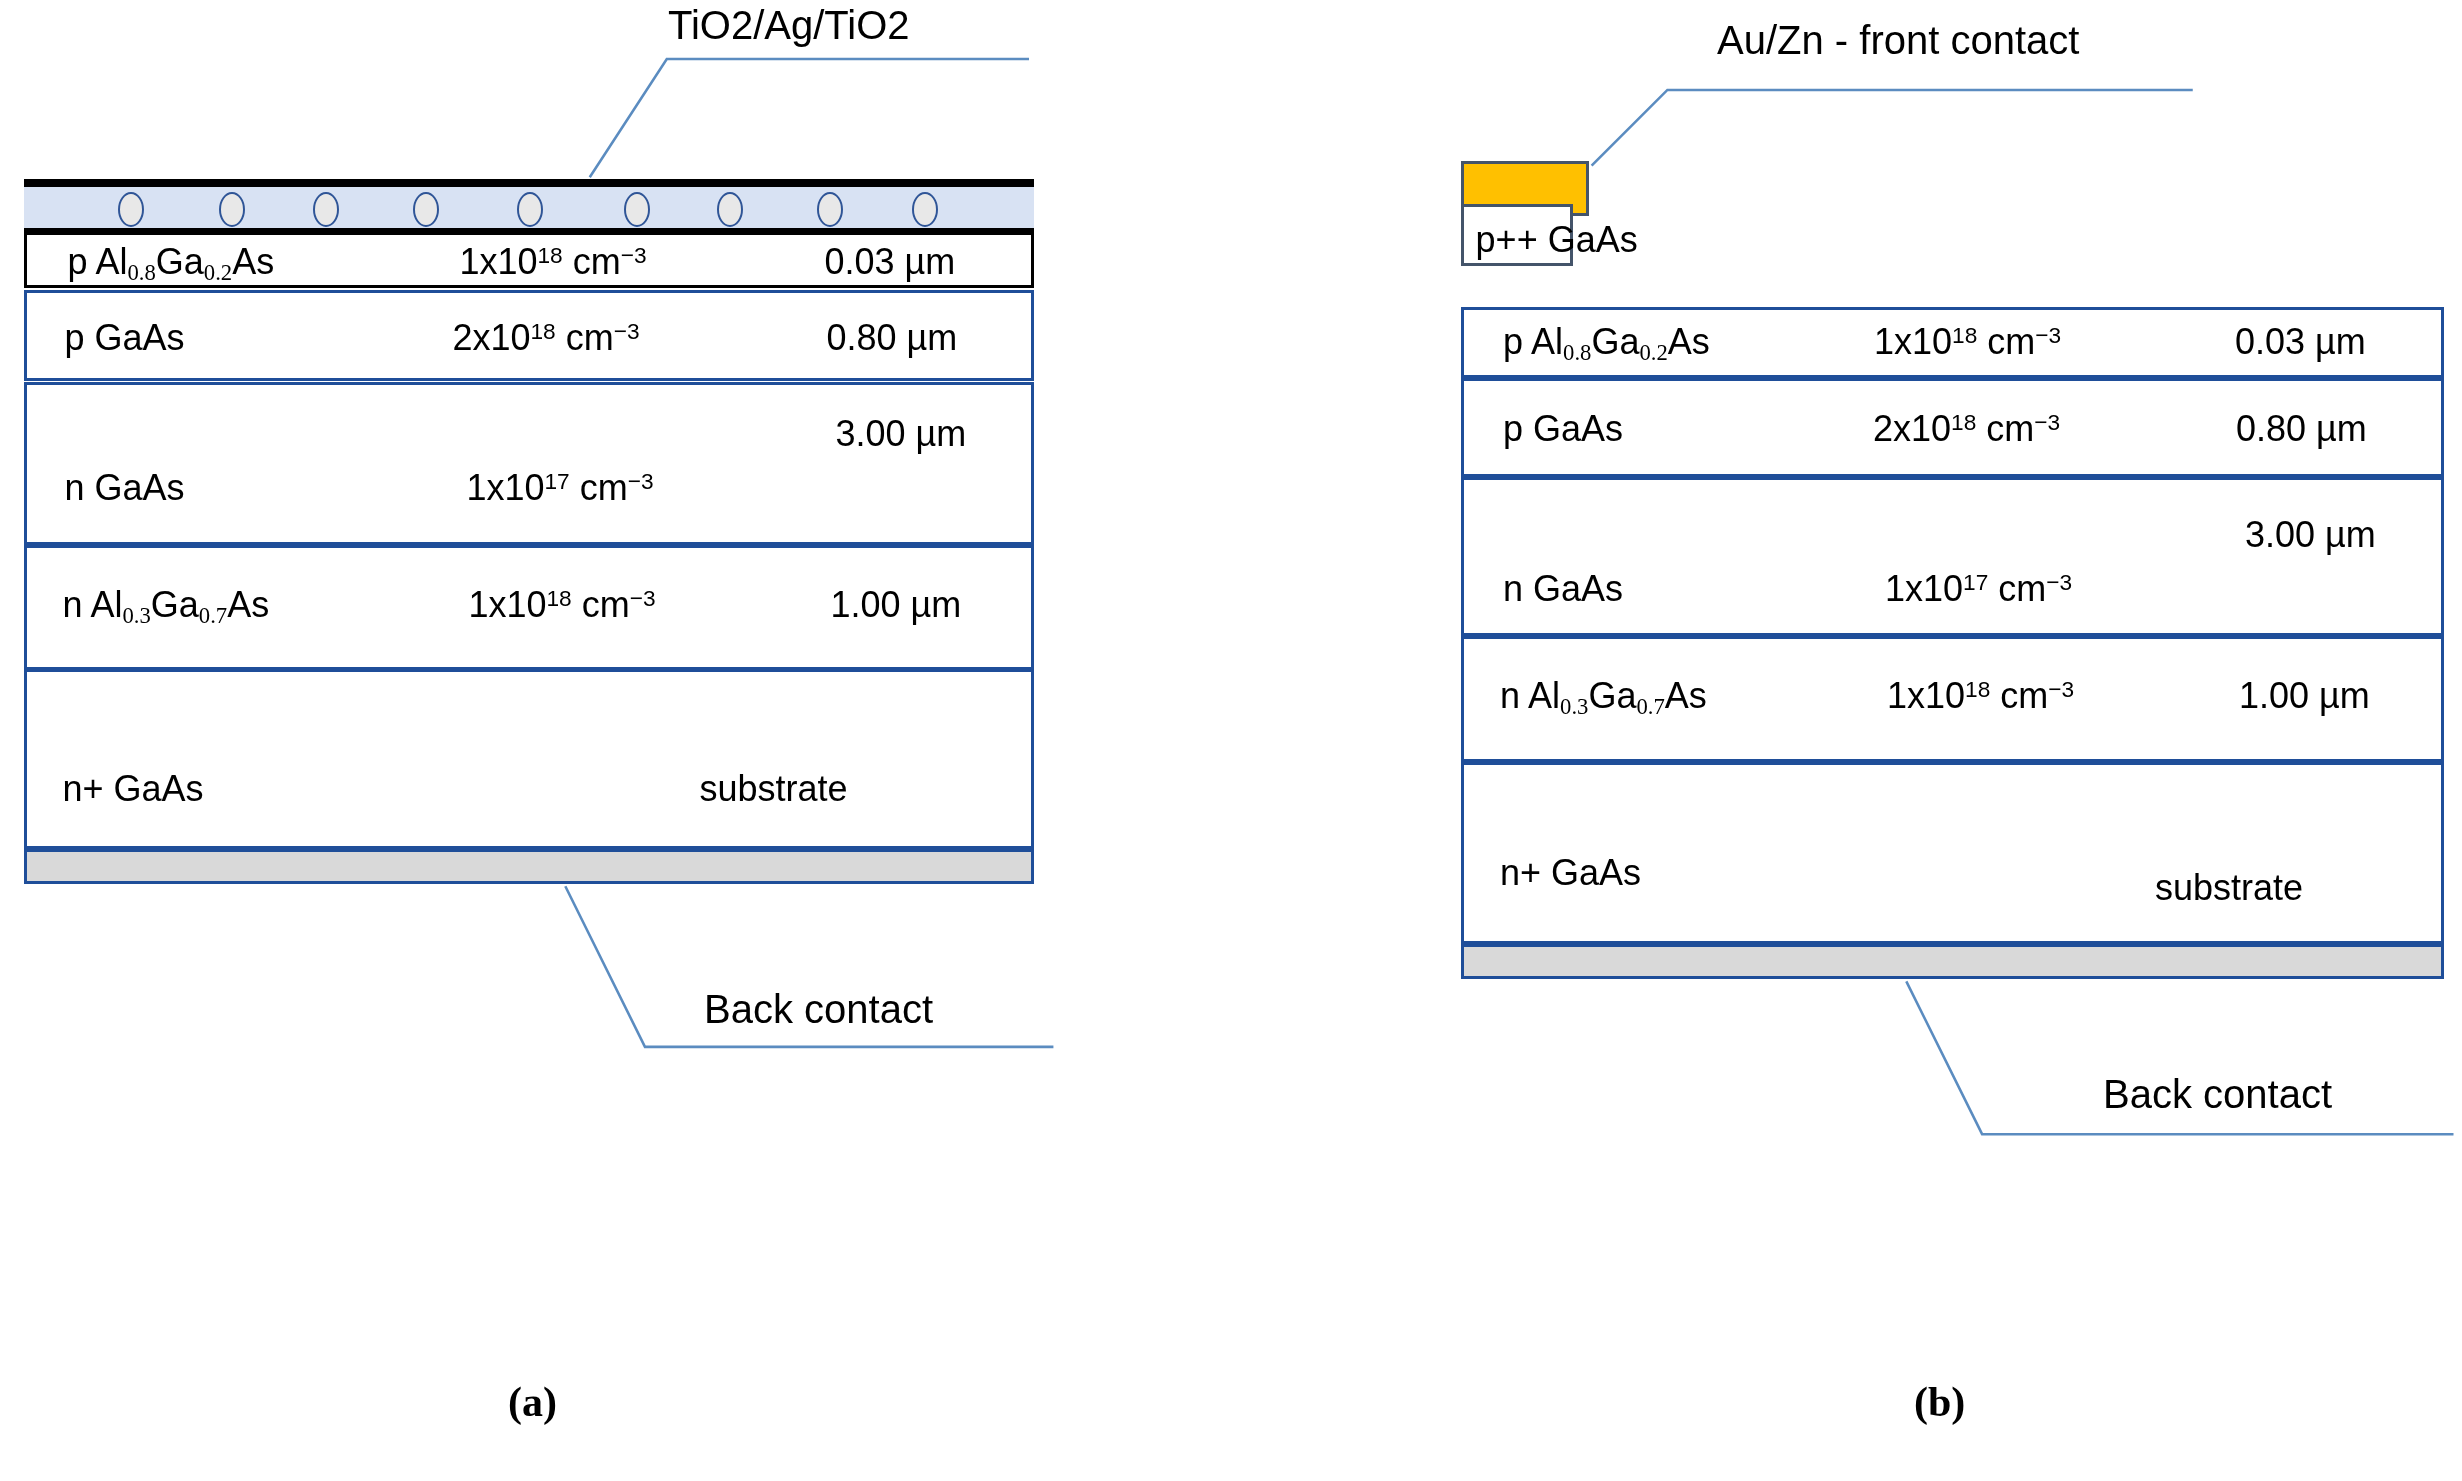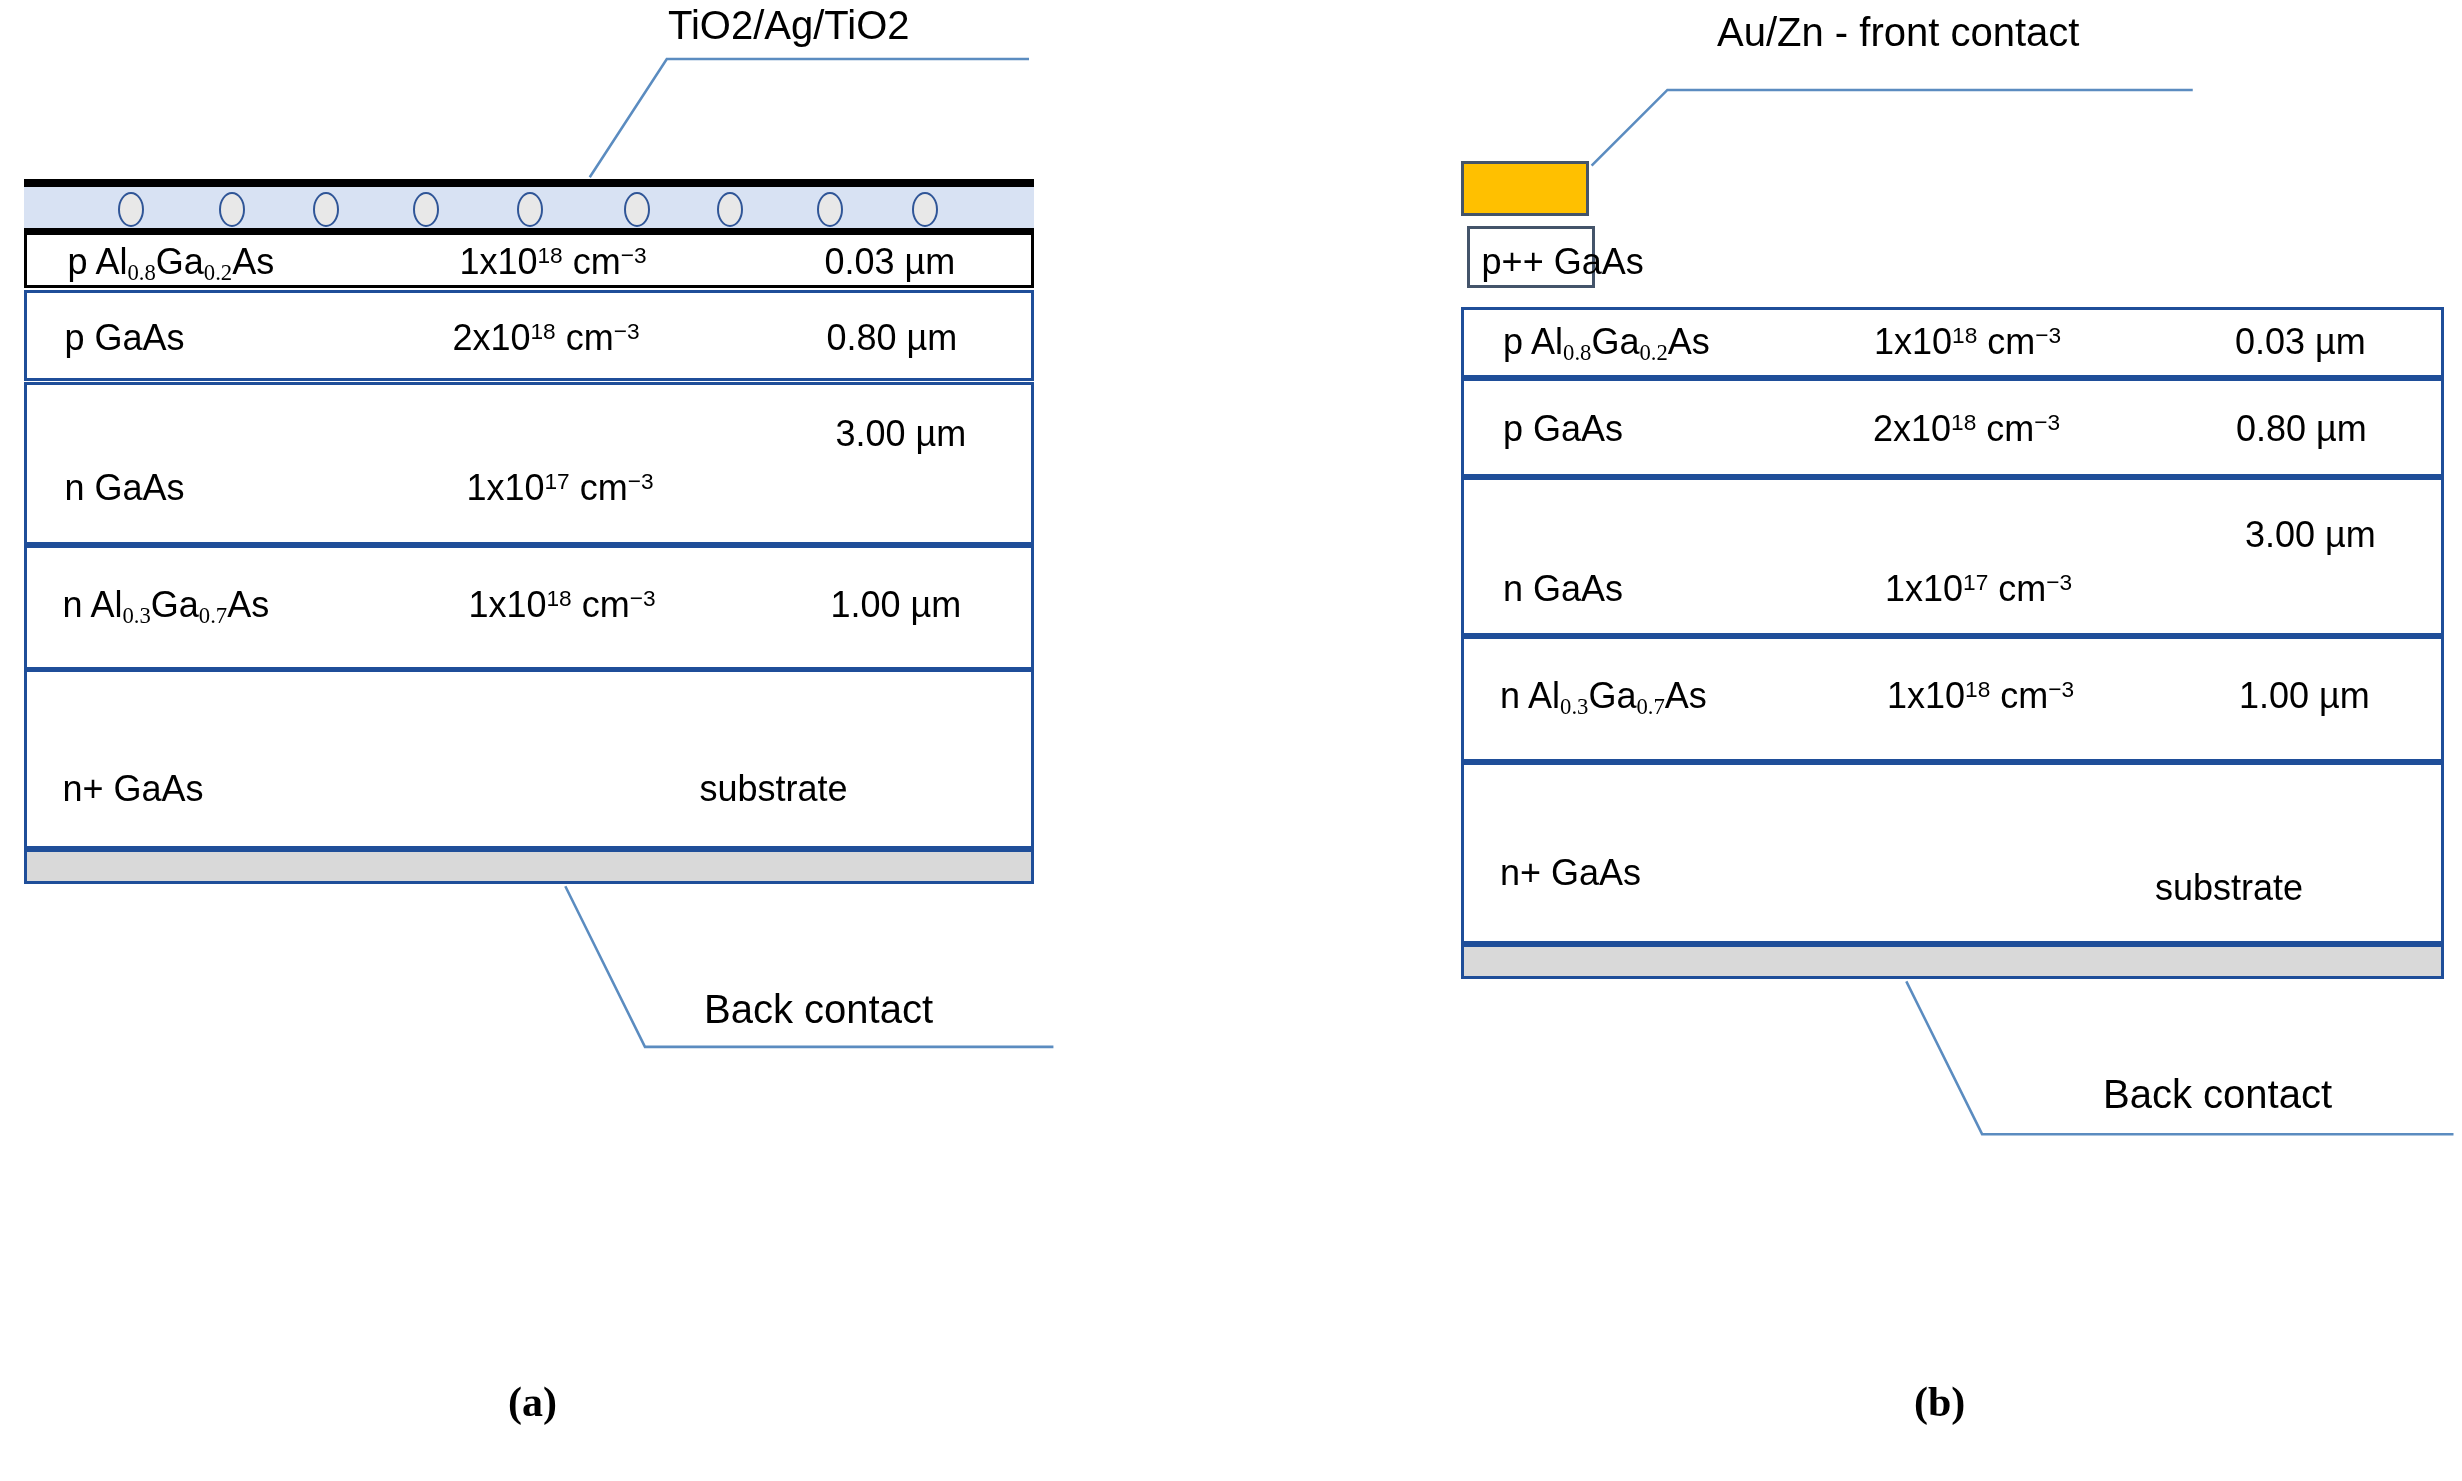--- a/index.html
+++ b/index.html
@@ -109,28 +109,28 @@
   </svg>
   <div class="leadlabel" style="left:704px;top:989px;">Back contact</div>
 
   <div class="caption" style="left:508px;top:1381px;">
     <b>(a)</b>
   </div>
 </div>
 
 <div class="panel">
 
-  <div class="leadlabel" style="left:1717px;top:12px;">Au/Zn -  front contact</div>
+  <div class="leadlabel" style="left:1717px;top:20px;">Au/Zn -  front contact</div>
   <svg class="leader" width="2462" height="1481" viewBox="0 0 3833 2306">
     <polyline points="3414,140 2596,140 2478,258" fill="none" stroke="#5b8cc0" stroke-width="4"></polyline>
   </svg>
 
   <div class="gold bd-slate" style="left:1461px;top:161px;width:128px;height:55px;"></div>
 
-  <div class="layer bd-slate" style="left:1461px;top:226px;width:128px;height:62px;margin-left:6px;">
+  <div class="layer bd-slate" style="left:1461px;top:204px;width:112px;height:62px;">
     <span class="lbl t-main" style="left:11.6px;top:15.4px;">p++ GaAs</span>
   </div>
 
   <div class="layer bd-blue" style="left:1461px;top:307px;width:983px;height:71px;">
     <span class="lbl t-main" style="left:39px;top:14px;"><span>p Al</span><sub>0.8</sub><span>Ga</span><sub>0.2</sub><span>As</span></span>
     <span class="lbl t-main" style="left:410px;top:14px;"><span>1x10</span><sup>18</sup> <span>cm</span><sup>−3</sup></span>
     <span class="lbl t-main" style="left:771px;top:14px;">0.03 µm</span>
   </div>
 
   <div class="layer bd-blue" style="left:1461px;top:378px;width:983px;height:99px;">

